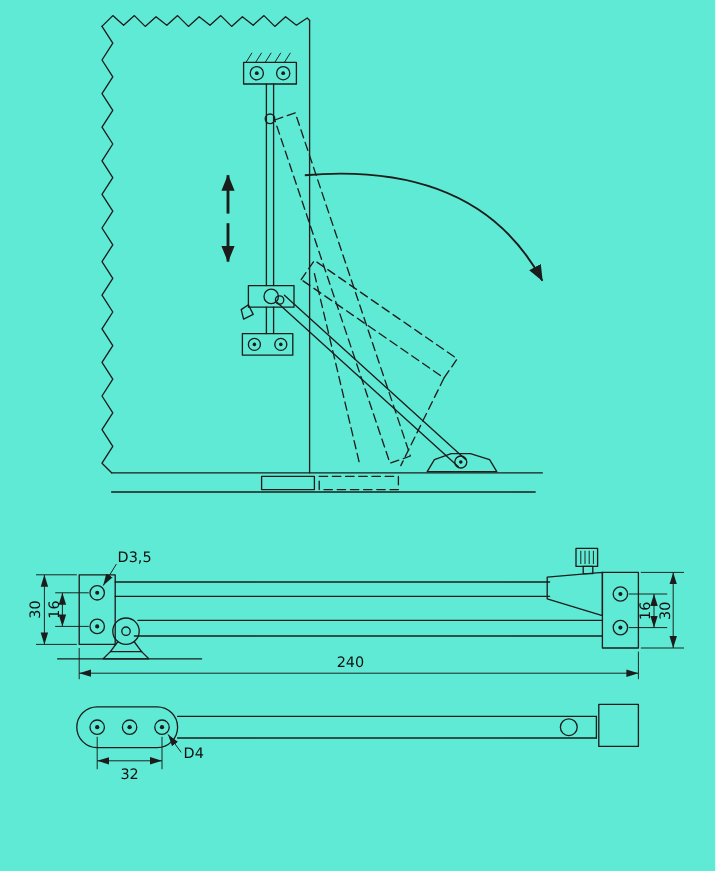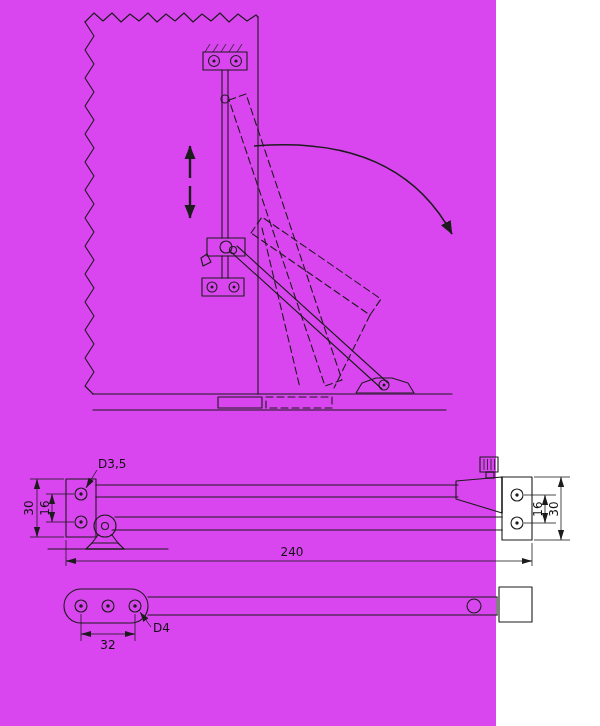--- a/index.html
+++ b/index.html
@@ -1,16 +1,16 @@
 <!DOCTYPE html>
 <html><head>
 <meta charset="utf-8">
 <style>
   html,body{margin:0;padding:0;background:#ffffff;}
-  .canvas{width:496px;height:726px;background:#d946ef;position:relative;font-family:"DejaVu Sans",sans-serif;}
+  .canvas{width:596px;height:726px;background:#5eead4;position:relative;font-family:"DejaVu Sans",sans-serif;}
   svg{display:block;}
   .ln{stroke:#1c1c1c;stroke-width:1.1;fill:none;stroke-linecap:round;stroke-linejoin:round;}
   .thin{stroke:#1c1c1c;stroke-width:0.8;fill:none;}
   .dash{stroke-dasharray:7 4;}
   .dim{stroke:#1c1c1c;stroke-width:0.8;fill:none;}
   .dot{fill:#1c1c1c;stroke:none;}
   .dim-text{fill:#111111;stroke:none;font:12px "DejaVu Sans",sans-serif;}
   .motion{stroke:#1c1c1c;stroke-width:2.4;fill:none;}
   .swing{stroke:#1c1c1c;stroke-width:1.6;fill:none;}
 </style>

